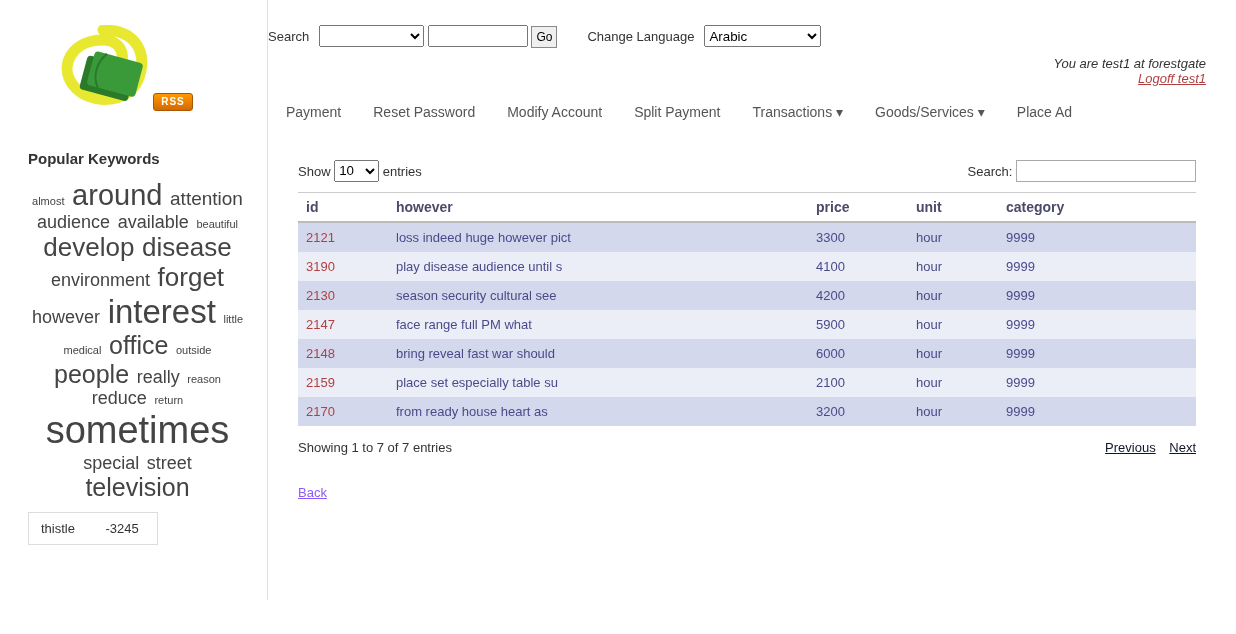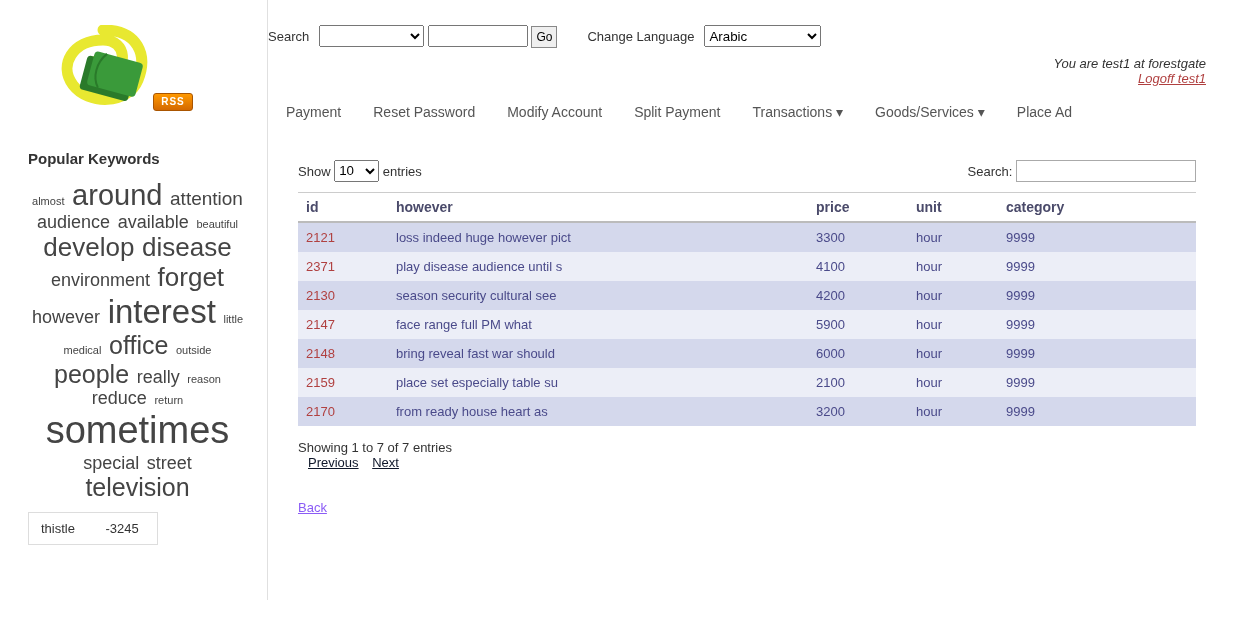--- a/index.html
+++ b/index.html
@@ -179,21 +179,20 @@
       background: #eceef7;
     }
     table.data tbody td:first-child a {
       color: #b04040;
     }
     .table-footer {
       display: flex;
       justify-content: space-between;
       margin-top: 14px;
       color: #333;
-      flex-direction: column;
     }
     .table-footer .pager a {
       color: #6a6a9a;
       margin-left: 10px;
       text-decoration: underline;
     }
     .table-footer .pager a.disabled {
       color: #0f172a;
     }
     .back-link {
@@ -297,21 +296,21 @@
         </thead>
         <tbody id="table-body">
             <tr>
               <td><a href="#">2121</a></td>
               <td>loss indeed huge however pict</td>
               <td>3300</td>
               <td>hour</td>
               <td>9999</td>
             </tr>
             <tr>
-              <td><a href="#">2371</a></td>
+              <td><a href="#">3190</a></td>
               <td>play disease audience until s</td>
               <td>4100</td>
               <td>hour</td>
               <td>9999</td>
             </tr>
             <tr>
               <td><a href="#">2130</a></td>
               <td>season security cultural see</td>
               <td>4200</td>
               <td>hour</td>

